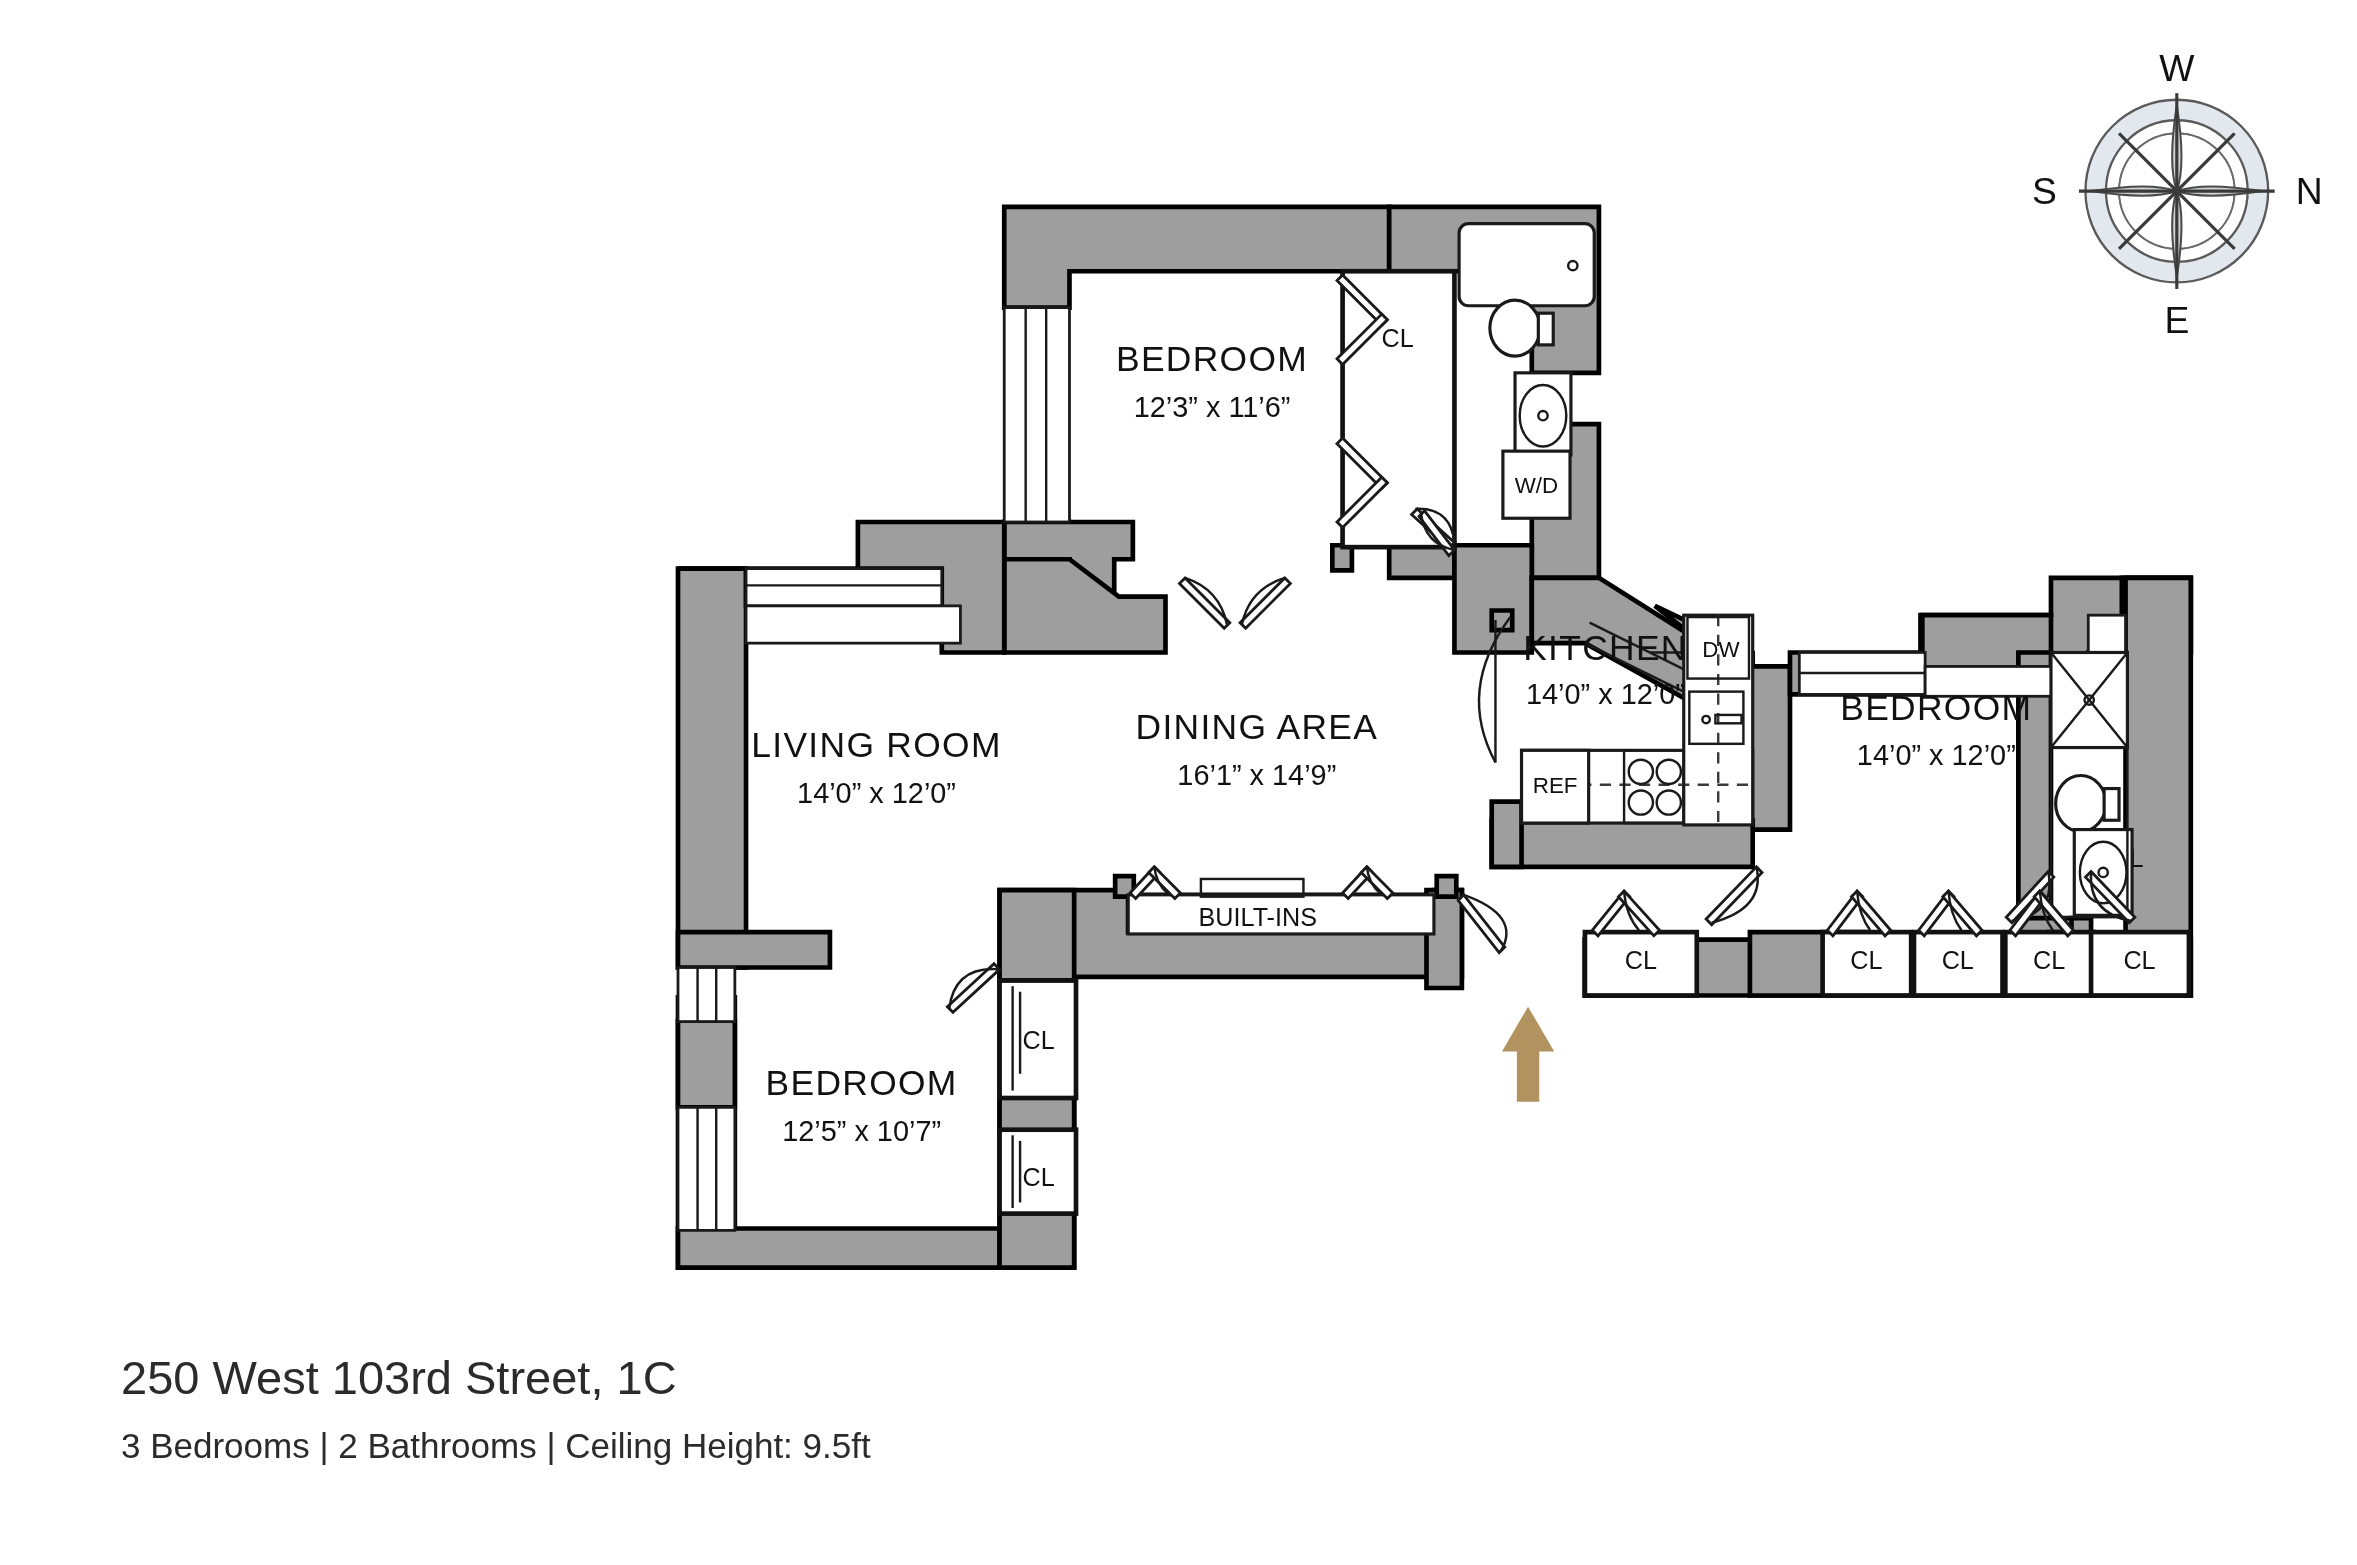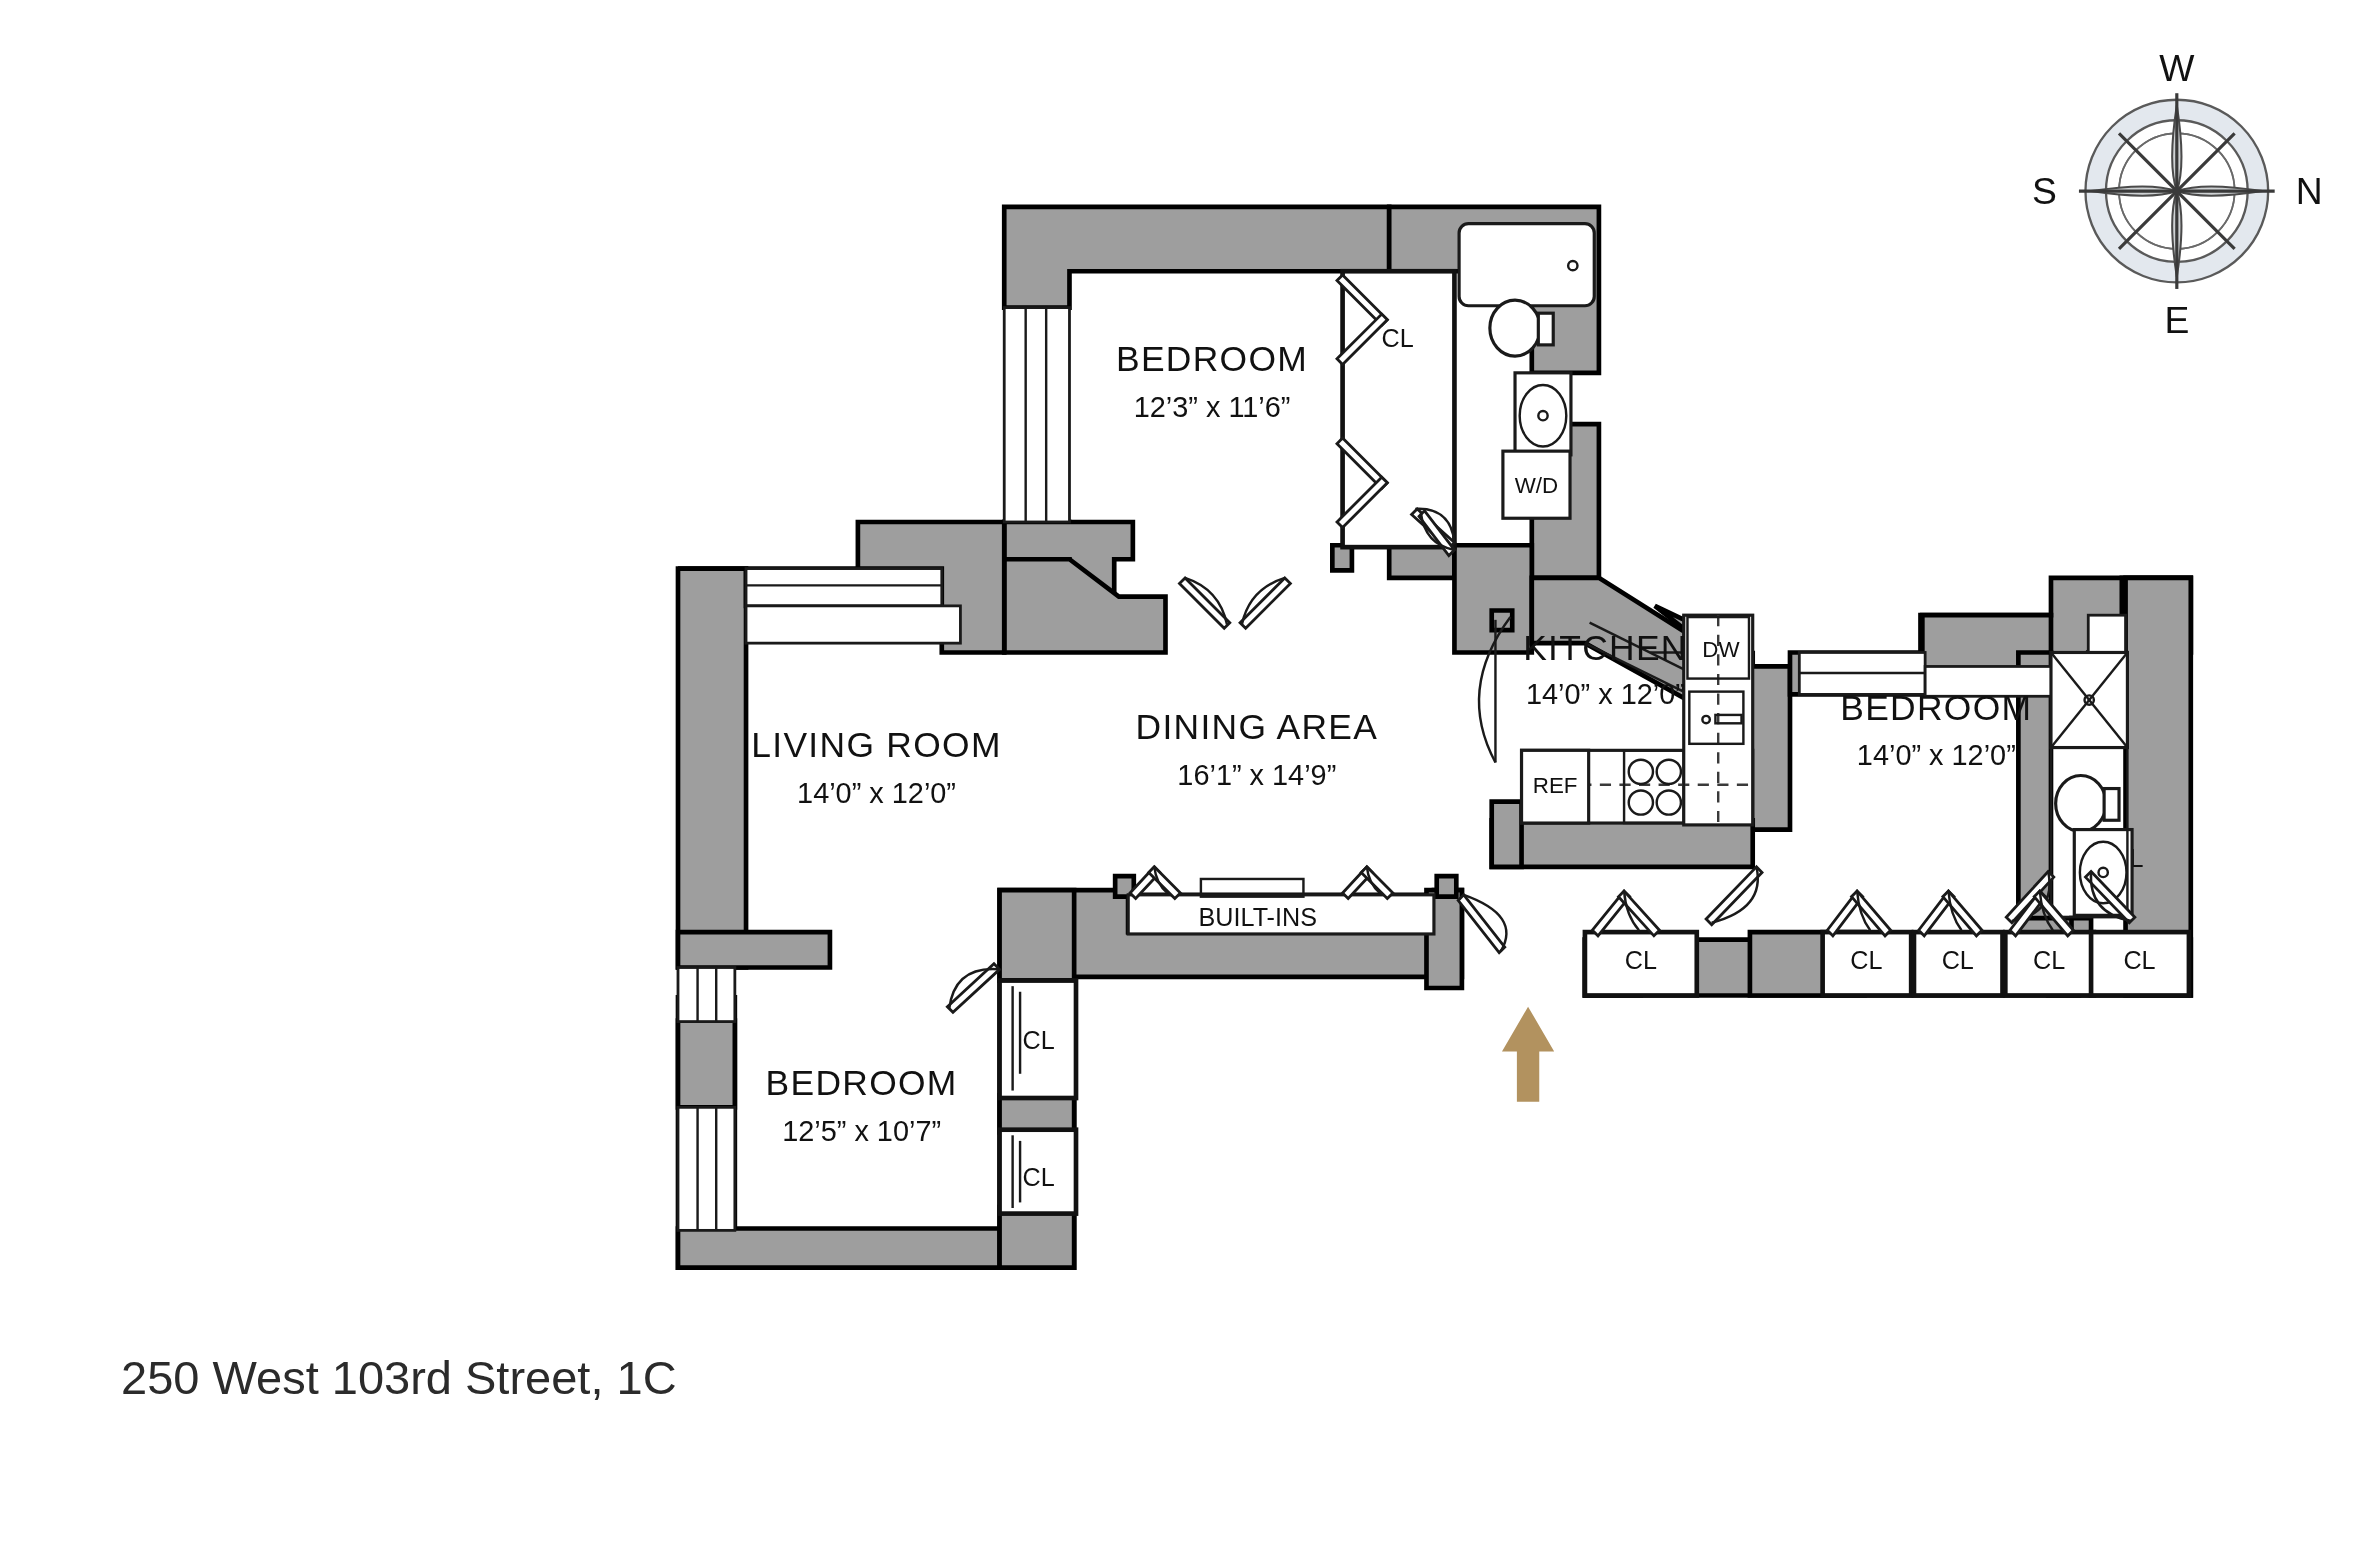--- a/index.html
+++ b/index.html
@@ -419,16 +419,17 @@
       <text class="compass-label" x="0" y="-118">W</text>
       <text class="compass-label" x="142" y="14">N</text>
       <text class="compass-label" x="0" y="152">E</text>
       <text class="compass-label" x="-142" y="14">S</text>
     </g>
 
   </svg>
 
   <div class="caption-block">
     <div style="font-size:47px; color:#2b2b2b; margin-bottom:20.5px;">250 West 103rd Street, 1C</div>
+    <div style="font-size:35px; color:#2b2b2b;">3 Bedrooms | 2 Bathrooms | Ceiling Height: 9.5ft</div>
   </div>
 
 </div>
 
 
 </body></html>

